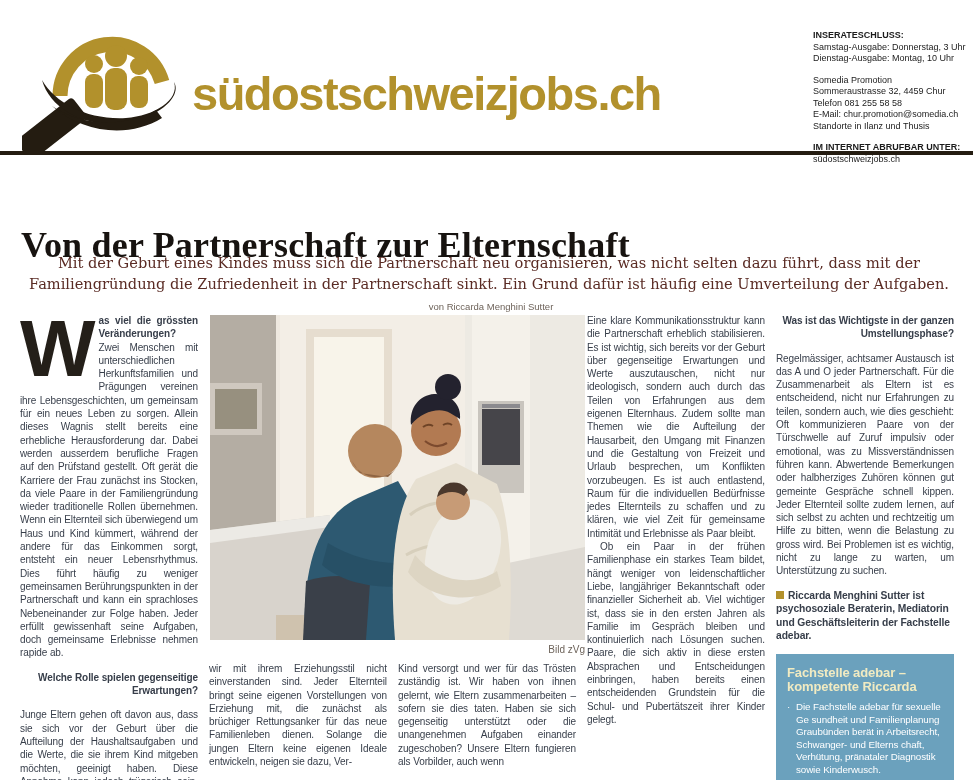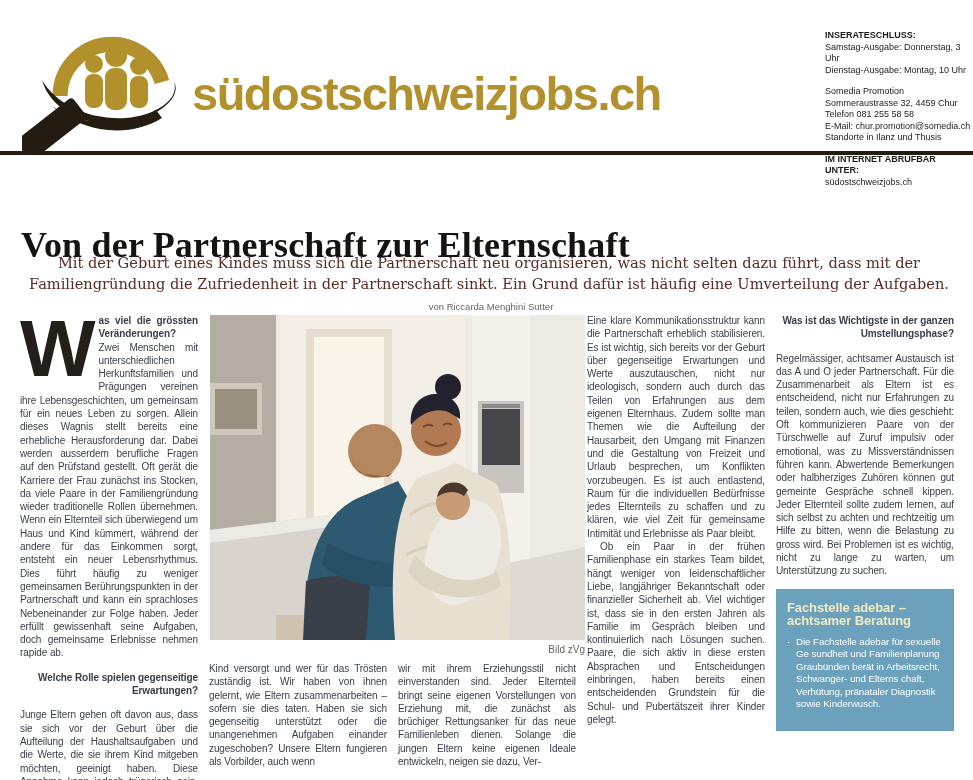--- a/index.html
+++ b/index.html
@@ -13,21 +13,21 @@
   .logo-icon{position:absolute;left:22px;top:20px;width:168px;height:132px;}
   .logo-text{
     position:absolute;left:192px;top:66px;
     font-size:47px;font-weight:bold;letter-spacing:-1.5px;
     color:#b2912c;white-space:nowrap;
   }
   .mast-info{
     position:absolute;left:813px;top:30px;width:158px;
     font-size:9px;line-height:11.5px;color:#1c1c1c;
   }
-  .mast-info .grp{margin-bottom:10px;margin-left:12px;}
+  .mast-info .grp{margin-bottom:10px;}
   .mast-info .b{font-weight:bold;}
   .mast-rule{position:absolute;left:0;top:151px;width:973px;height:4px;background:#241c11;}
   
   .article-title{
     position:absolute;left:21px;top:200px;width:930px;
     font-family:"Liberation Serif",serif;font-size:36px;color:#171310;
     letter-spacing:0.2px;
   }
   .lead{
     position:absolute;left:21px;top:252px;width:936px;
@@ -173,40 +173,43 @@
     <p>
       <span class="dropcap">W</span><b>as viel die grössten Veränderungen?</b><br>
       <span>Zwei Menschen mit unterschiedlichen Herkunftsfamilien und Prägungen vereinen ihre Lebensgeschichten, um gemeinsam für ein neues Leben zu sorgen. Allein dieses Wagnis stellt bereits eine erhebliche Herausforderung dar. Dabei werden ausserdem berufliche Fragen auf den Prüfstand gestellt. Oft gerät die Karriere der Frau zunächst ins Stocken, da viele Paare in der Familiengründung wieder traditionelle Rollen übernehmen. Wenn ein Elternteil sich überwiegend um Haus und Kind kümmert, während der andere für das Einkommen sorgt, entsteht ein neuer Lebensrhythmus. Dies führt häufig zu weniger gemeinsamen Berührungspunkten in der Partnerschaft und kann ein sprachloses Nebeneinander zur Folge haben. Jeder erfüllt gewissenhaft seine Aufgaben, doch gemeinsame Erlebnisse nehmen rapide ab.</span>
     </p>
     <p class="q">Welche Rolle spielen gegenseitige Erwartungen?</p>
     <p>Junge Eltern gehen oft davon aus, dass sie sich vor der Geburt über die Aufteilung der Haushaltsaufgaben und die Werte, die sie ihrem Kind mitgeben möchten, geeinigt haben. Diese Annahme kann jedoch trügerisch sein. Unsere Eltern haben uns vorgelebt, wie man ein</p>
   </div>
 
   <div class="col">
     <div class="spacer"></div>
+    <p>wir mit ihrem Erziehungsstil nicht einverstanden sind. Jeder Elternteil bringt seine eigenen Vorstellungen von Erziehung mit, die zunächst als brüchiger Rettungsanker für das neue Familienleben dienen. Solange die jungen Eltern keine eigenen Ideale entwickeln, neigen sie dazu, Ver-</p>
+  </div>
+
+  <div class="col">
+    <div class="spacer"></div>
     <p>Kind versorgt und wer für das Trösten zuständig ist. Wir haben von ihnen gelernt, wie Eltern zusammenarbeiten – sofern sie dies taten. Haben sie sich gegenseitig unterstützt oder die unangenehmen Aufgaben einander zugeschoben? Unsere Eltern fungieren als Vorbilder, auch wenn</p>
-  </div>
-
-  <div class="col">
-    <div class="spacer"></div>
-    <p>wir mit ihrem Erziehungsstil nicht einverstanden sind. Jeder Elternteil bringt seine eigenen Vorstellungen von Erziehung mit, die zunächst als brüchiger Rettungsanker für das neue Familienleben dienen. Solange die jungen Eltern keine eigenen Ideale entwickeln, neigen sie dazu, Ver-</p>
   </div>
 
   <div class="col">
     <p style="margin-bottom:0">Eine klare Kommunikationsstruktur kann die Partnerschaft erheblich stabilisieren. Es ist wichtig, sich bereits vor der Geburt über gegenseitige Erwartungen und Werte auszutauschen, nicht nur ideologisch, sondern auch durch das Teilen von Erfahrungen aus dem eigenen Elternhaus. Zudem sollte man Themen wie die Aufteilung der Hausarbeit, den Umgang mit Finanzen und die Gestaltung von Freizeit und Urlaub besprechen, um Konflikten vorzubeugen. Es ist auch entlastend, Raum für die individuellen Bedürfnisse jedes Elternteils zu schaffen und zu klären, wie viel Zeit für gemeinsame Intimität und Erlebnisse als Paar bleibt.</p>
     <p class="indent">Ob ein Paar in der frühen Familienphase ein starkes Team bildet, hängt weniger von leidenschaftlicher Liebe, langjähriger Bekanntschaft oder finanzieller Sicherheit ab. Viel wichtiger ist, dass sie in den ersten Jahren als Familie im Gespräch bleiben und kontinuierlich nach Lösungen suchen. Paare, die sich aktiv in diese ersten Absprachen und Entscheidungen einbringen, haben bereits einen entscheidenden Grundstein für die Schul- und Pubertätszeit ihrer Kinder gelegt.</p>
   </div>
 
   <div class="col">
     <p class="q">Was ist das Wichtigste in der ganzen Umstellungsphase?</p>
     <p>Regelmässiger, achtsamer Austausch ist das A und O jeder Partnerschaft. Für die Zusammenarbeit als Eltern ist es entscheidend, nicht nur Erfahrungen zu teilen, sondern auch, wie dies geschieht: Oft kommunizieren Paare von der Türschwelle auf Zuruf impulsiv oder emotional, was zu Missverständnissen führen kann. Abwertende Bemerkungen oder halbherziges Zuhören können gut gemeinte Gespräche schnell kippen. Jeder Elternteil sollte zudem lernen, auf sich selbst zu achten und rechtzeitig um Hilfe zu bitten, wenn die Belastung zu gross wird. Bei Problemen ist es wichtig, nicht zu lange zu warten, um Unterstützung zu suchen.</p>
+    <p class="bio">
+      <span class="gold-square"></span><span>Riccarda Menghini Sutter ist psychosoziale Beraterin, Mediatorin und Geschäftsleiterin der Fachstelle adebar.</span>
+    </p>
     <div class="infobox">
       <div class="ib-title">
         <div>Fachstelle adebar –</div>
-        <div>achtsamer Beratung</div>
+        <div>kompetente Riccarda</div>
       </div>
       <div class="ib-bullet">
         <span class="dot">·</span>
         <span>Die Fachstelle adebar für sexuelle Ge sundheit und Familienplanung Graubünden berät in Arbeitsrecht, Schwanger- und Elterns chaft, Verhütung, pränataler Diagnostik sowie Kinderwusch.</span>
       </div>
 
     </div>
   </div>
 
 </div>

